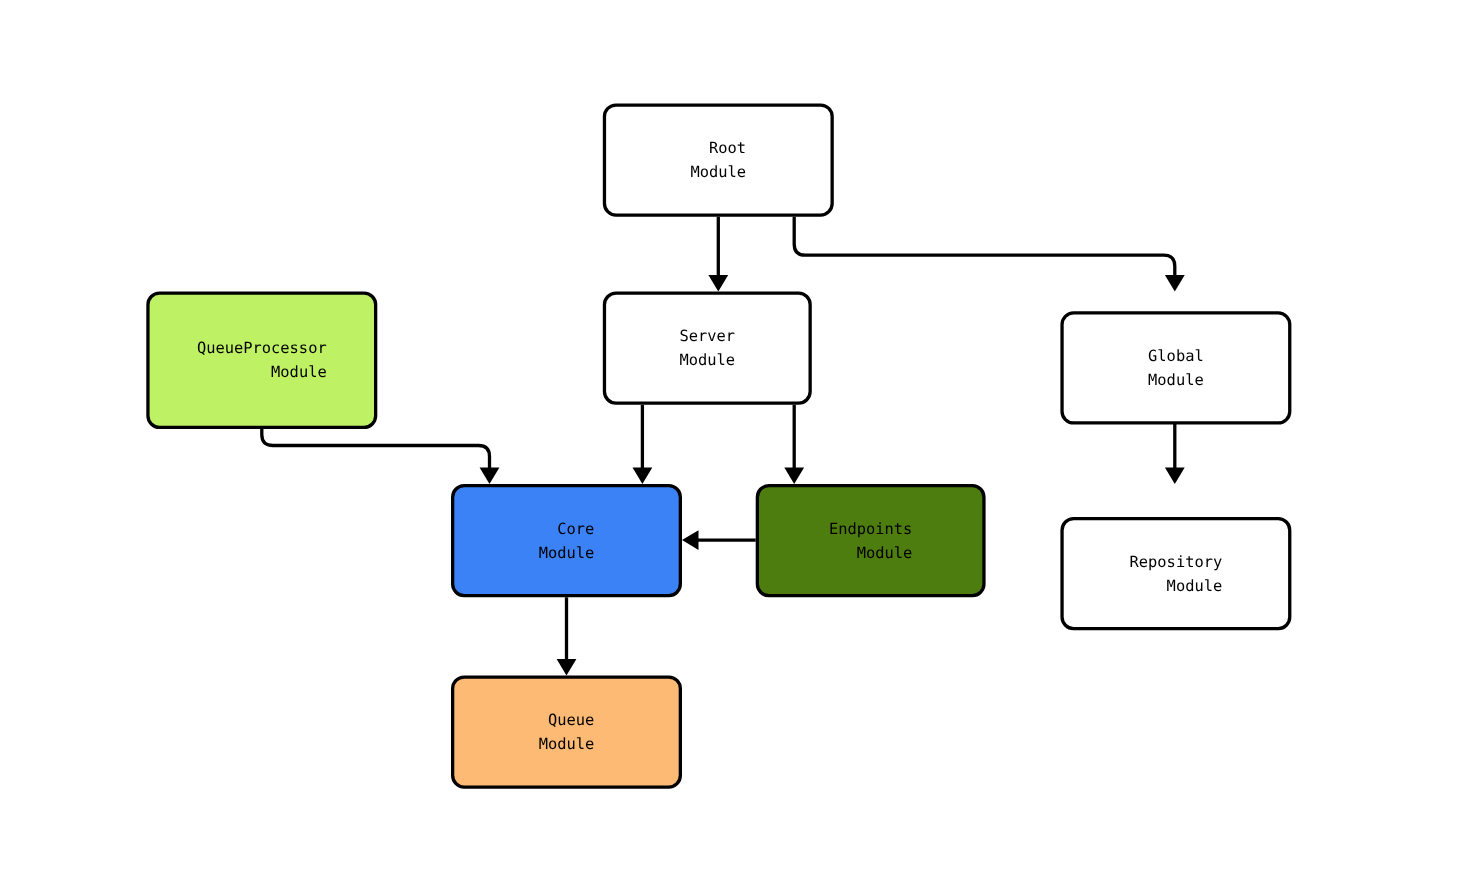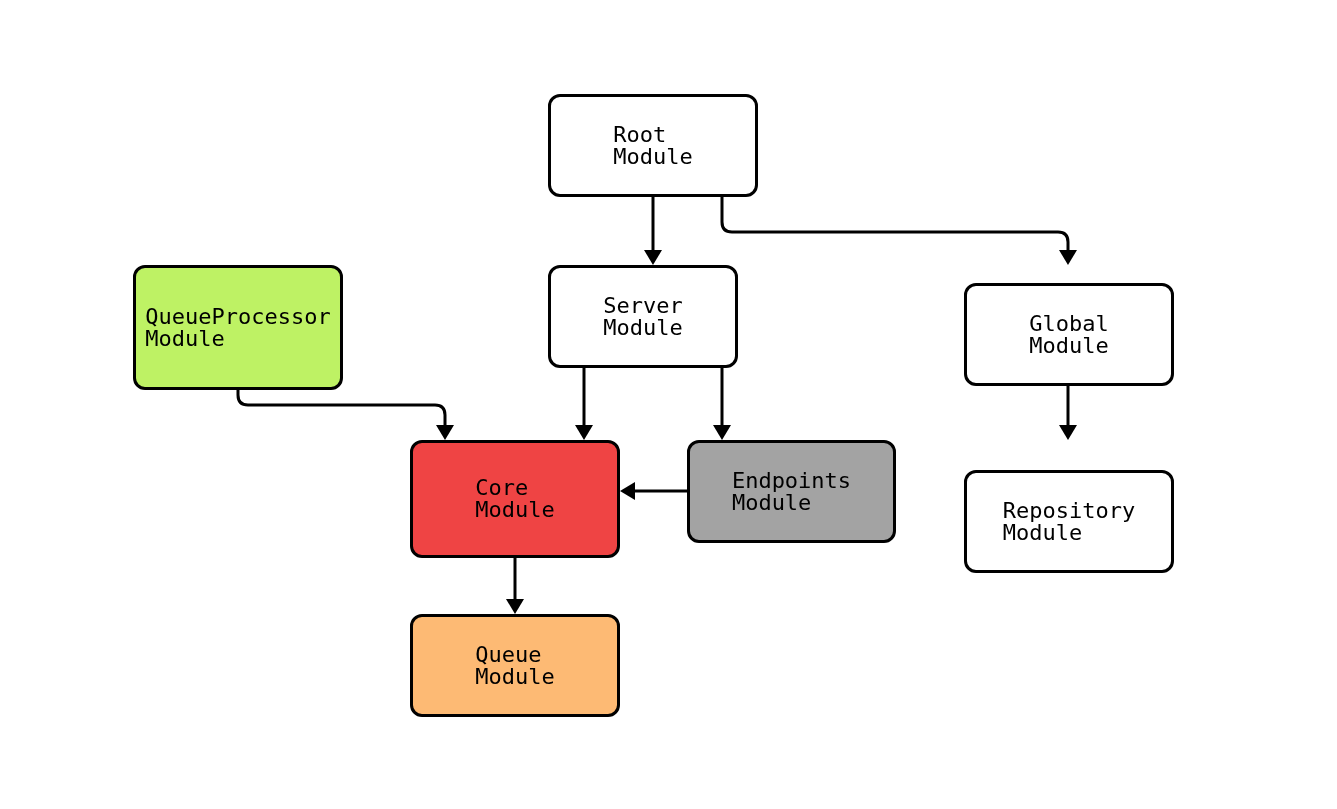--- a/index.html
+++ b/index.html
@@ -34,24 +34,24 @@
     border: 3px solid #000000;
     border-radius: 12px;
     display: flex;
     flex-direction: column;
     align-items: center;
     justify-content: center;
     z-index: 2;
   }
   .node-label {
     font-family: "DejaVu Sans Mono", "Liberation Mono", monospace;
-    font-size: 22px;
+    font-size: 14px;
     line-height: 22px;
     color: #000000;
-    text-align: left;
+    text-align: right;
     white-space: pre;
     letter-spacing: 0px;
   }
 </style>
 </head>
 <body>
 
 <div id="diagram-root">
 
   <svg id="edge-layer" viewBox="0 0 1337 809" width="1337" height="809" xmlns="http://www.w3.org/2000/svg">
@@ -98,25 +98,25 @@
 Module</div>
     </div>
     <div class="node" style="left: 548px; top: 265px; width: 190px; height: 103px; background: rgb(255, 255, 255); border-color: rgb(0, 0, 0);">
       <div class="node-label">Server
 Module</div>
     </div>
     <div class="node" style="left: 964px; top: 265px; width: 210px; height: 103px; background: rgb(255, 255, 255); border-color: rgb(0, 0, 0); margin-top: 18px;">
       <div class="node-label">Global
 Module</div>
     </div>
-    <div class="node" style="left: 410px; top: 440px; width: 210px; height: 118px; background: #ef4444; border-color: rgb(0, 0, 0);">
+    <div class="node" style="left: 410px; top: 440px; width: 210px; height: 103px; background: #3b82f6; border-color: rgb(0, 0, 0);">
       <div class="node-label">Core
 Module</div>
     </div>
-    <div class="node" style="left: 687px; top: 440px; width: 209px; height: 103px; background: #a3a3a3; border-color: rgb(0, 0, 0);">
+    <div class="node" style="left: 687px; top: 440px; width: 209px; height: 103px; background: #4d7c0f; border-color: rgb(0, 0, 0);">
       <div class="node-label">Endpoints
 Module</div>
     </div>
     <div class="node" style="left: 964px; top: 440px; width: 210px; height: 103px; background: rgb(255, 255, 255); border-color: rgb(0, 0, 0); margin-top: 30px;">
       <div class="node-label">Repository
 Module</div>
     </div>
     <div class="node" style="left: 410px; top: 614px; width: 210px; height: 103px; background: #fdba74; border-color: rgb(0, 0, 0);">
       <div class="node-label">Queue
 Module</div>

